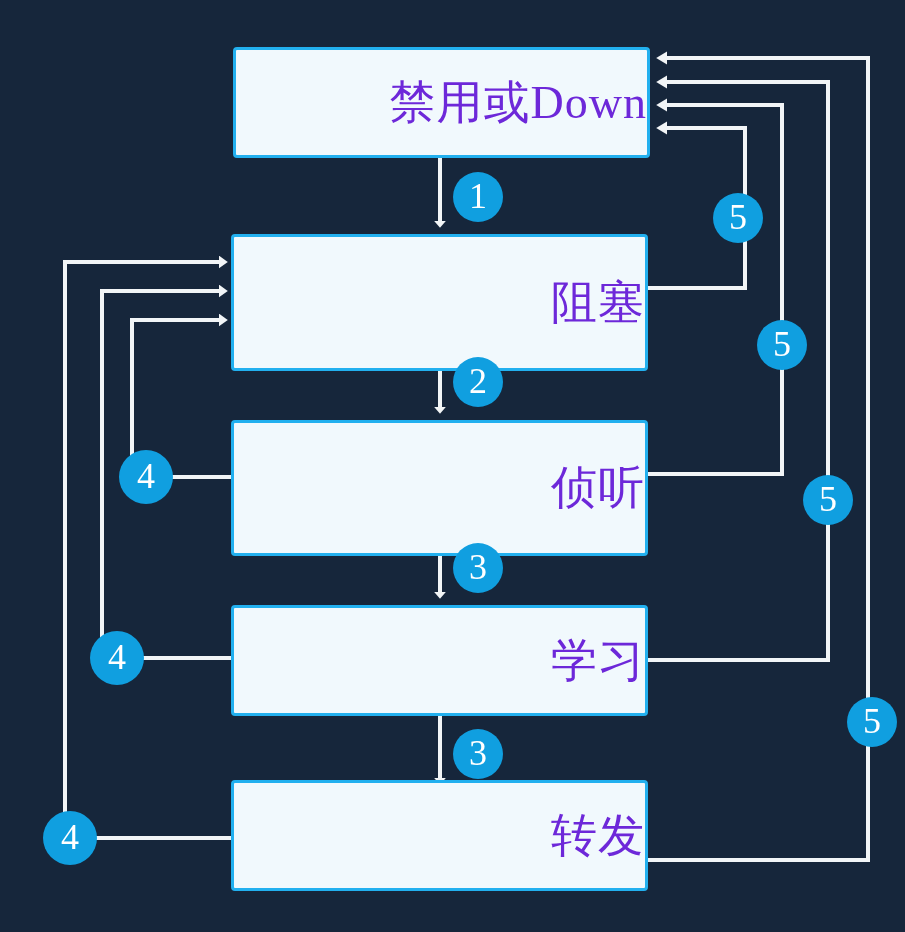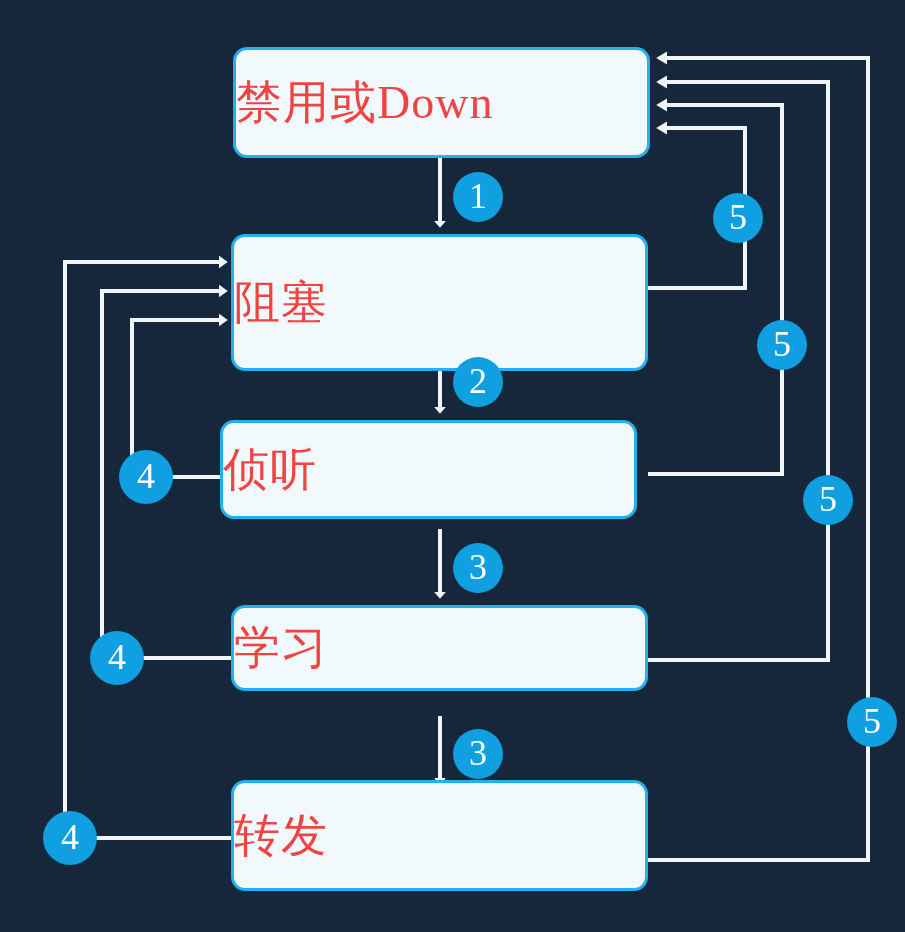--- a/index.html
+++ b/index.html
@@ -23,25 +23,25 @@
     left: 0;
     top: 0;
     width: 905px;
     height: 932px;
   }
   .state-box {
     position: absolute;
     box-sizing: border-box;
     background: #f1f9fd;
     border: 3px solid #22b0ef;
-    border-radius: 14px;
+    border-radius: 4px;
     display: flex;
     align-items: center;
-    justify-content: flex-start;
-    color: #ef4444;
+    justify-content: flex-end;
+    color: #6d28d9;
     font-family: "Liberation Serif", serif;
     font-size: 46px;
     line-height: 1;
     letter-spacing: 1px;
   }
   .badge {
     position: absolute;
     box-sizing: border-box;
     border-radius: 50%;
     background: #109fe0;
@@ -92,24 +92,24 @@
       <path d="M648,860 L868,860 L868,58 L664,58" marker-end="url(#arrow-left)"></path>
     </g>
   </svg>
 
   <div class="state-box" style="left:233px; top:47px; width:417px; height:111px;">
     <span>禁用或Down</span>
   </div>
   <div class="state-box" style="left:231px; top:234px; width:417px; height:137px;">
     <span>阻塞</span>
   </div>
-  <div class="state-box" style="left:220px; top:420px; width:417px; height:99px;">
+  <div class="state-box" style="left:231px; top:420px; width:417px; height:136px;">
     <span>侦听</span>
   </div>
-  <div class="state-box" style="left:231px; top:605px; width:417px; height:86px;">
+  <div class="state-box" style="left:231px; top:605px; width:417px; height:111px;">
     <span>学习</span>
   </div>
   <div class="state-box" style="left:231px; top:780px; width:417px; height:111px;">
     <span>转发</span>
   </div>
 
   <div class="badge" style="left:453px; top:172px; width:50px; height:50px;">
     <span>1</span>
   </div>
   <div class="badge" style="left:453px; top:357px; width:50px; height:50px;">

